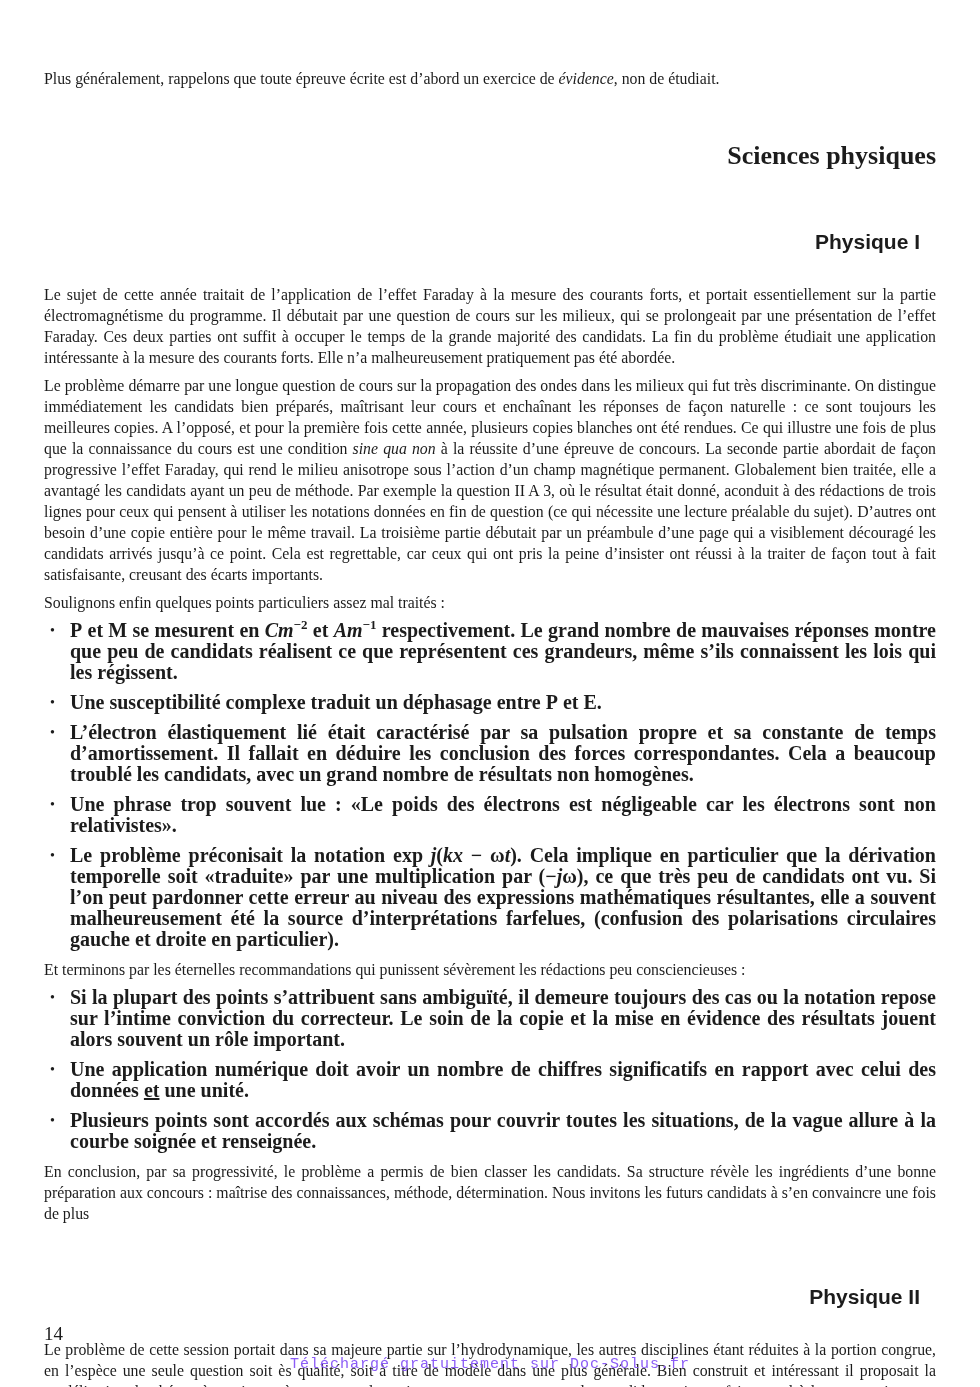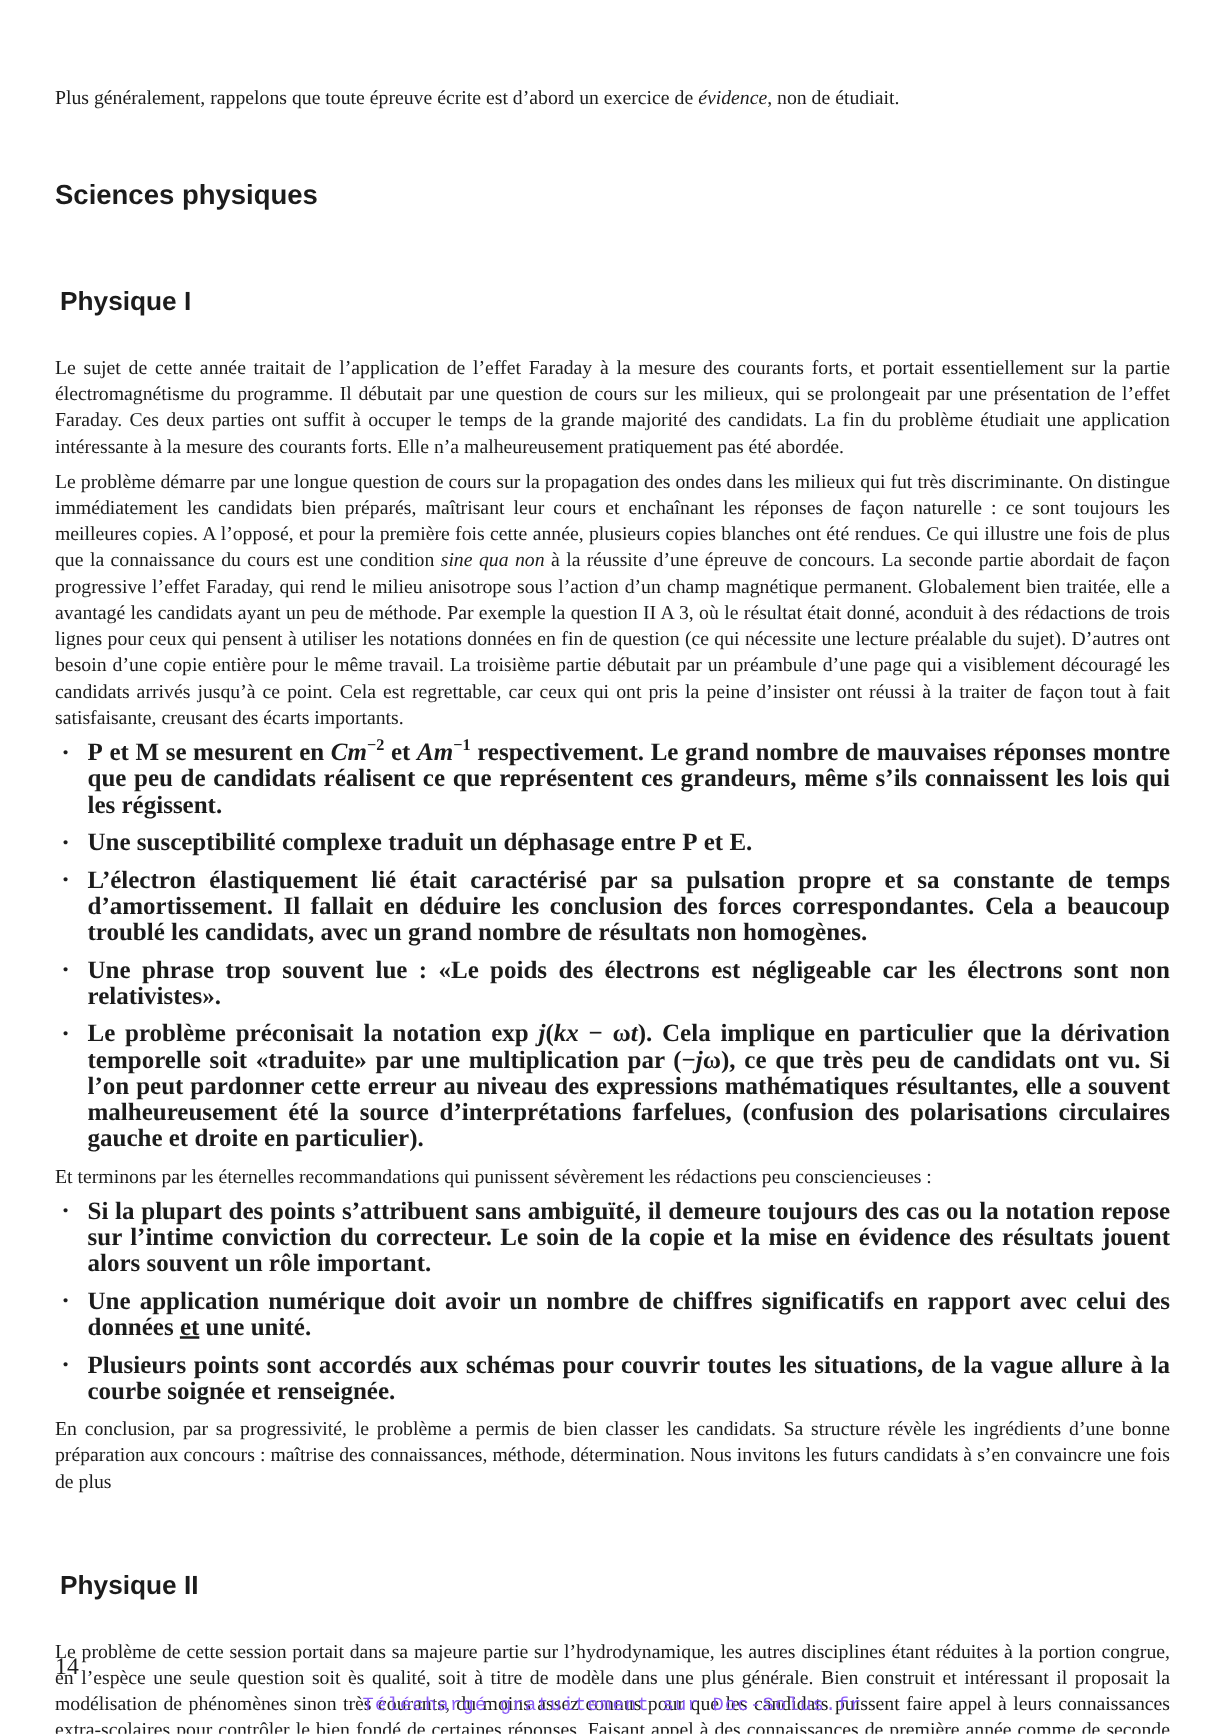--- a/index.html
+++ b/index.html
@@ -22,29 +22,29 @@
     display: flex;
     justify-content: space-between;
     font-size: 15.5px;
     line-height: 20px;
   }
   .intro-wrap {
     margin-top: 28px;
   }
   .main-title {
     margin: 54px 0 0 0;
-    text-align: left;
-    font-family: Liberation Sans, sans-serif;
+    text-align: right;
+    font-family: Liberation Serif, serif;
     font-weight: bold;
-    font-size: 22px;
+    font-size: 26px;
     line-height: 26px;
   }
   .section-title {
-    margin: 4px;
-    text-align: left;
+    margin: 16px;
+    text-align: right;
     font-family: "Liberation Sans", sans-serif;
     font-weight: bold;
     font-size: 21px;
     line-height: 25px;
   }
   .section-1 .section-title { margin-top: 60px; }
   .section-2 .section-title { margin-top: 60px; }
   .section-blocks { margin-top: 30px; }
   .para {
     margin: 0 0 7px 0;
@@ -106,20 +106,21 @@
       <p class="para"><span>Plus généralement, rappelons que toute épreuve écrite est d’abord un exercice de </span><i>évidence</i><span>, non de étudiait.</span></p>
     </div>
 
   <h1 class="main-title">Sciences physiques</h1>
 
   <div class="section section-1">
     <h2 class="section-title">Physique I</h2>
     <div class="section-blocks">
         <p class="para"><span>Le sujet de cette année traitait de l’application de l’effet Faraday à la mesure des courants forts, et portait essentiellement sur la partie électromagnétisme du programme. Il débutait par une question de cours sur les milieux, qui se prolongeait par une présentation de l’effet Faraday. Ces deux parties ont suffit à occuper le temps de la grande majorité des candidats. La fin du problème étudiait une application intéressante à la mesure des courants forts. Elle n’a malheureusement pratiquement pas été abordée.</span></p>
         <p class="para"><span>Le problème démarre par une longue question de cours sur la propagation des ondes dans les milieux qui fut très discriminante. On distingue immédiatement les candidats bien préparés, maîtrisant leur cours et enchaînant les réponses de façon naturelle : ce sont toujours les meilleures copies. A l’opposé, et pour la première fois cette année, plusieurs copies blanches ont été rendues. Ce qui illustre une fois de plus que la connaissance du cours est une condition </span><i>sine qua non</i><span> à la réussite d’une épreuve de concours. La seconde partie abordait de façon progressive l’effet Faraday, qui rend le milieu anisotrope sous l’action d’un champ magnétique permanent. Globalement bien traitée, elle a avantagé les candidats ayant un peu de méthode. Par exemple la question II A 3, où le résultat était donné, aconduit à des rédactions de trois lignes pour ceux qui pensent à utiliser les notations données en fin de question (ce qui nécessite une lecture préalable du sujet). D’autres ont besoin d’une copie entière pour le même travail. La troisième partie débutait par un préambule d’une page qui a visiblement découragé les candidats arrivés jusqu’à ce point. Cela est regrettable, car ceux qui ont pris la peine d’insister ont réussi à la traiter de façon tout à fait satisfaisante, creusant des écarts importants.</span></p>
+        <p class="para"><span>Soulignons enfin quelques points particuliers assez mal traités :</span></p>
         <div class="bullet-list">
           <div class="bullet-item">
             <span class="bullet-marker">•</span>
             <div class="bullet-text"><b>P</b><span> et </span><b>M</b><span> se mesurent en </span><i>Cm</i><sup>−2</sup><span> et </span><i>Am</i><sup>−1</sup><span> respectivement. Le grand nombre de mauvaises réponses montre que peu de candidats réalisent ce que représentent ces grandeurs, même s’ils connaissent les lois qui les régissent.</span></div>
           </div>
           <div class="bullet-item">
             <span class="bullet-marker">•</span>
             <div class="bullet-text"><span>Une susceptibilité complexe traduit un déphasage entre </span><b>P</b><span> et </span><b>E</b><span>.</span></div>
           </div>
           <div class="bullet-item">

